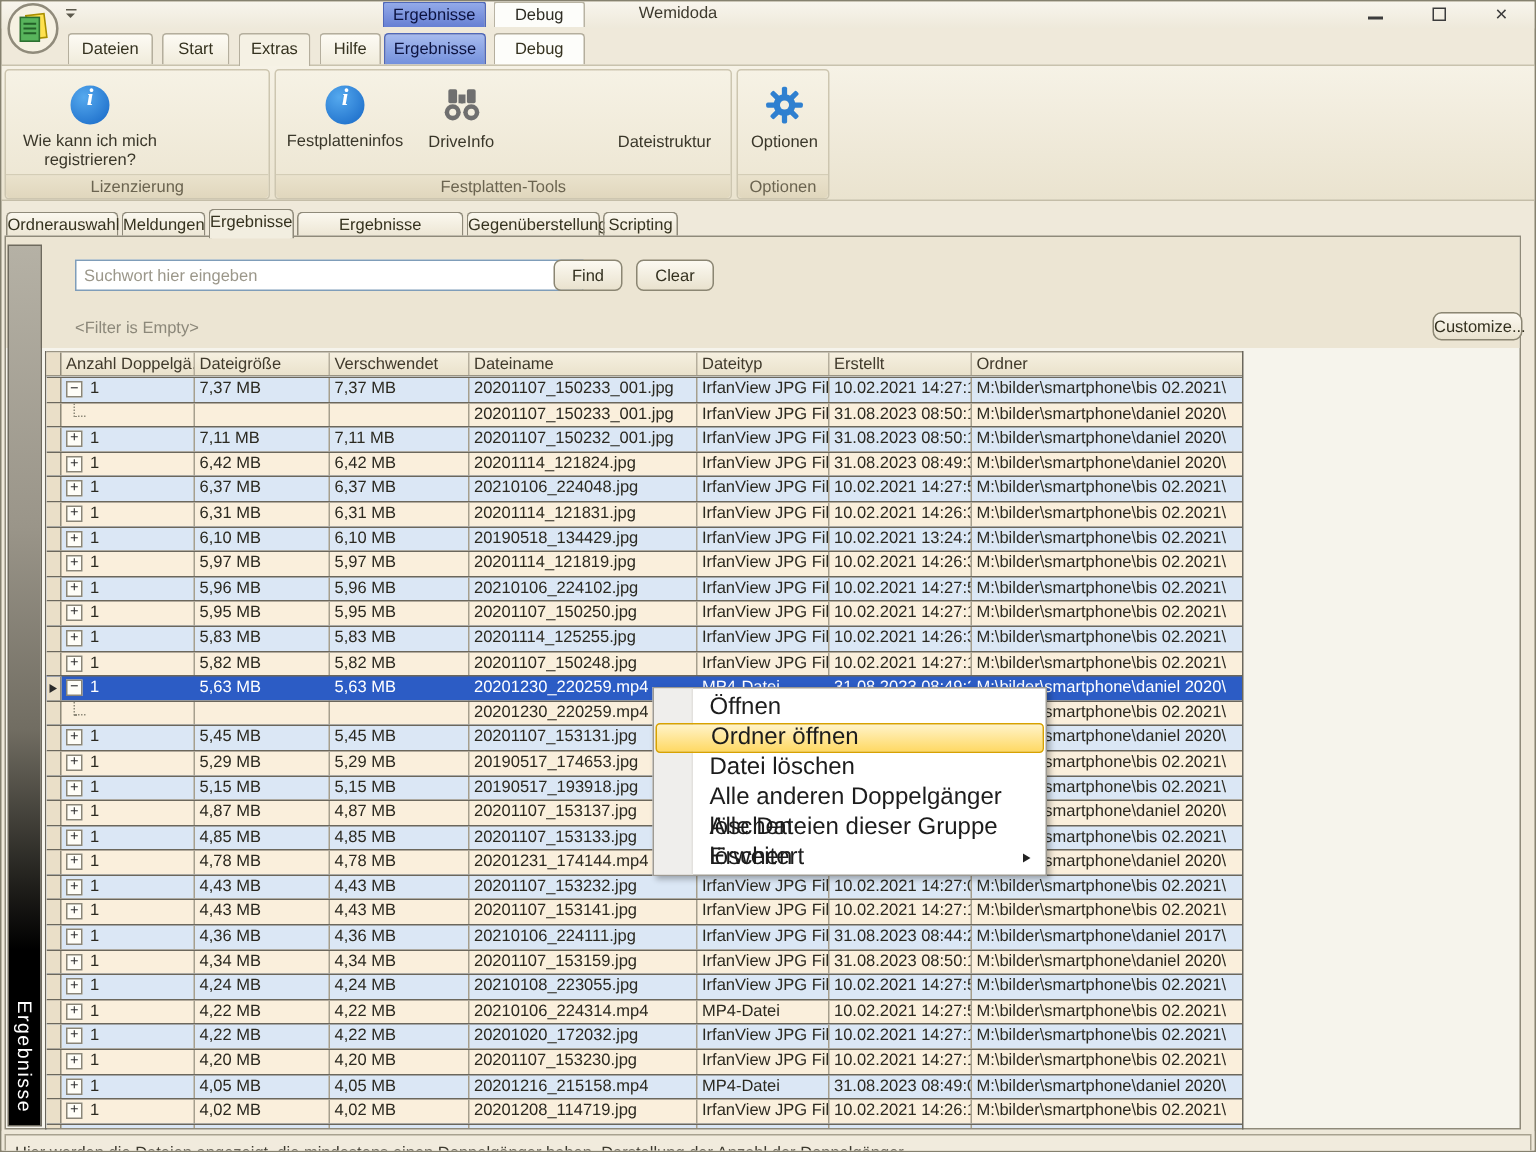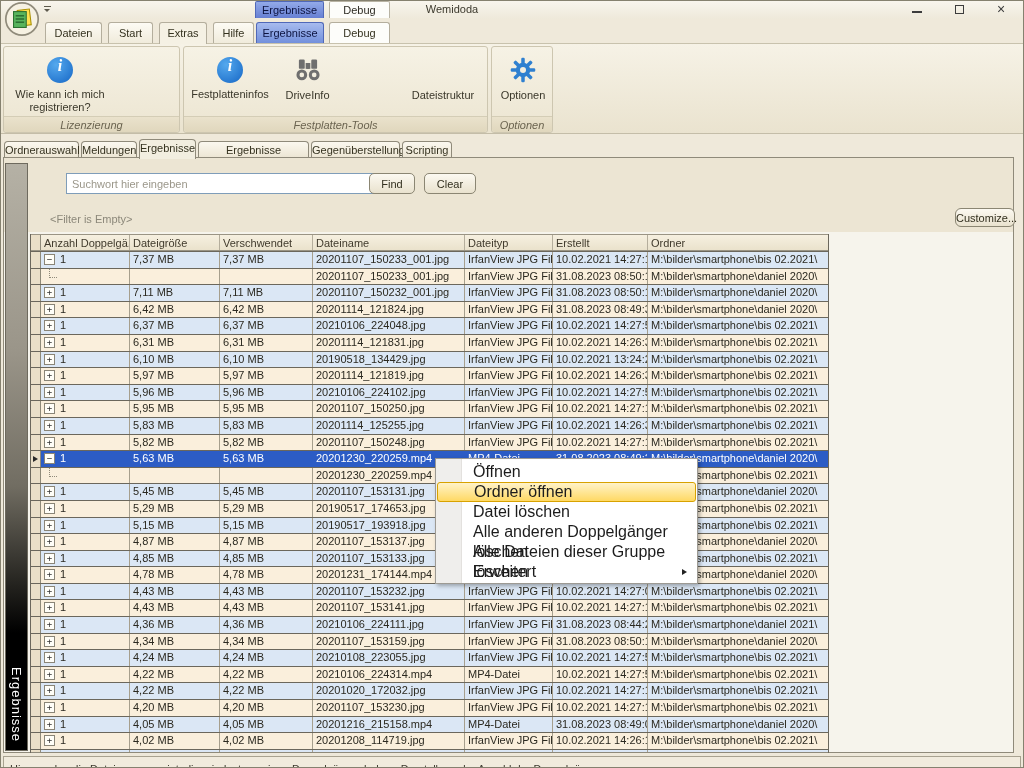--- a/index.html
+++ b/index.html
@@ -43,21 +43,21 @@
 
   
   .ribbon { position:absolute; left:0; top:42px; width:100%; height:91px;
             background:linear-gradient(#f6f2e6,#eae3cf); border-top:1px solid #c8c2ad;
             border-bottom:1px solid #c4bda8; }
   .rgroup { position:absolute; top:2px; height:87px; background:linear-gradient(#f6f2e5,#ece5d1);
             border:1px solid #cdc6b0; border-radius:3px; }
   .rgroup-label { position:absolute; left:0; right:0; bottom:0; height:16px; text-align:center;
                   line-height:16px; font-size:11px; color:#6b6450;
                   background:linear-gradient(#eae2cc,#e0d7bd); border-top:1px solid #d4cdb6;
-                  border-radius:0 0 3px 3px;font-style:italic; }
+                  border-radius:0 0 3px 3px; }
   .big-btn { position:absolute; top:2px; bottom:18px; display:flex; flex-direction:column;
              align-items:center; padding-top:7px; cursor:default; }
   .big-btn .lbl { margin-top:5px; text-align:center; font-size:11px; line-height:13px; color:#3a372a; }
   .icon-28 { width:28px; height:28px; }
   .info-circle { width:26px; height:26px; border-radius:50%; margin-top:1px;
                  background:radial-gradient(circle at 35% 30%, #55a9ee, #1566c5);
                  color:#fff; text-align:center; line-height:25px;
                  font:italic bold 16px "Liberation Serif", serif; }
   .icon-spacer { width:28px; height:28px; }
 
@@ -72,21 +72,21 @@
   .panel { position:absolute; left:2px; top:156px; width:1011px; height:596px;
            background:#f6f4ec; border:1px solid #8f8a7a; }
   .panel-top { position:absolute; left:0; top:0; width:100%; height:74px; background:#ece5d3; }
 
   .side-strip { position:absolute; left:1px; top:5px; width:23px; height:588px;
                 background:linear-gradient(180deg,#b5b1a5 0%,#9a9589 32%,#716d62 55%,#23221e 72%,#000 80%,#000 100%);
                 border:1px solid #6e6a5e; }
   .side-label { position:absolute; bottom:8px; left:50%; transform:translateX(-50%);
                 writing-mode:vertical-rl; color:#fff; font-size:13px; letter-spacing:1px; }
 
-  .search-input { position:absolute; left:62px; top:15px; width:339px; height:21px;
+  .search-input { position:absolute; left:46px; top:15px; width:339px; height:21px;
                   border:1px solid #7f9db9; background:#fff; font-size:11px; padding:0 5px;
                   font-family:"Liberation Sans", sans-serif; }
   .search-input::placeholder { color:#9b978a; }
   .btn { position:absolute; height:21px; background:linear-gradient(#fcf9f1,#e9e2ce);
          border:1px solid #8b8673; border-radius:5px; font-size:11px; color:#33301f;
          font-family:Liberation Sans, sans-serif; }
   .btn-find { left:365px; top:15px; width:46px; }
   .btn-clear { left:420px; top:15px; width:52px; }
   .btn-customize { left:951px; top:50px; width:60px; height:19px; border-radius:6px; }
   .filter-text { position:absolute; left:46px; top:55px; color:#8c887a; font-size:11px; }
@@ -566,21 +566,21 @@
             <div class="cell ind"></div>
             <div class="cell c-count">
               <span class="expand-box">+</span>
               <span class="count-val">1</span>
             </div>
             <div class="cell c-size">4,36 MB</div>
             <div class="cell c-waste">4,36 MB</div>
             <div class="cell c-name">20210106_224111.jpg</div>
             <div class="cell c-type">IrfanView JPG File</div>
             <div class="cell c-date">31.08.2023 08:44:23</div>
-            <div class="cell c-folder">M:\bilder\smartphone\daniel 2021\</div>
+            <div class="cell c-folder">M:\bilder\smartphone\daniel 2017\</div>
           </div>
           <div class="t-row tone-cream">
             <div class="cell ind"></div>
             <div class="cell c-count">
               <span class="expand-box">+</span>
               <span class="count-val">1</span>
             </div>
             <div class="cell c-size">4,34 MB</div>
             <div class="cell c-waste">4,34 MB</div>
             <div class="cell c-name">20201107_153159.jpg</div>

